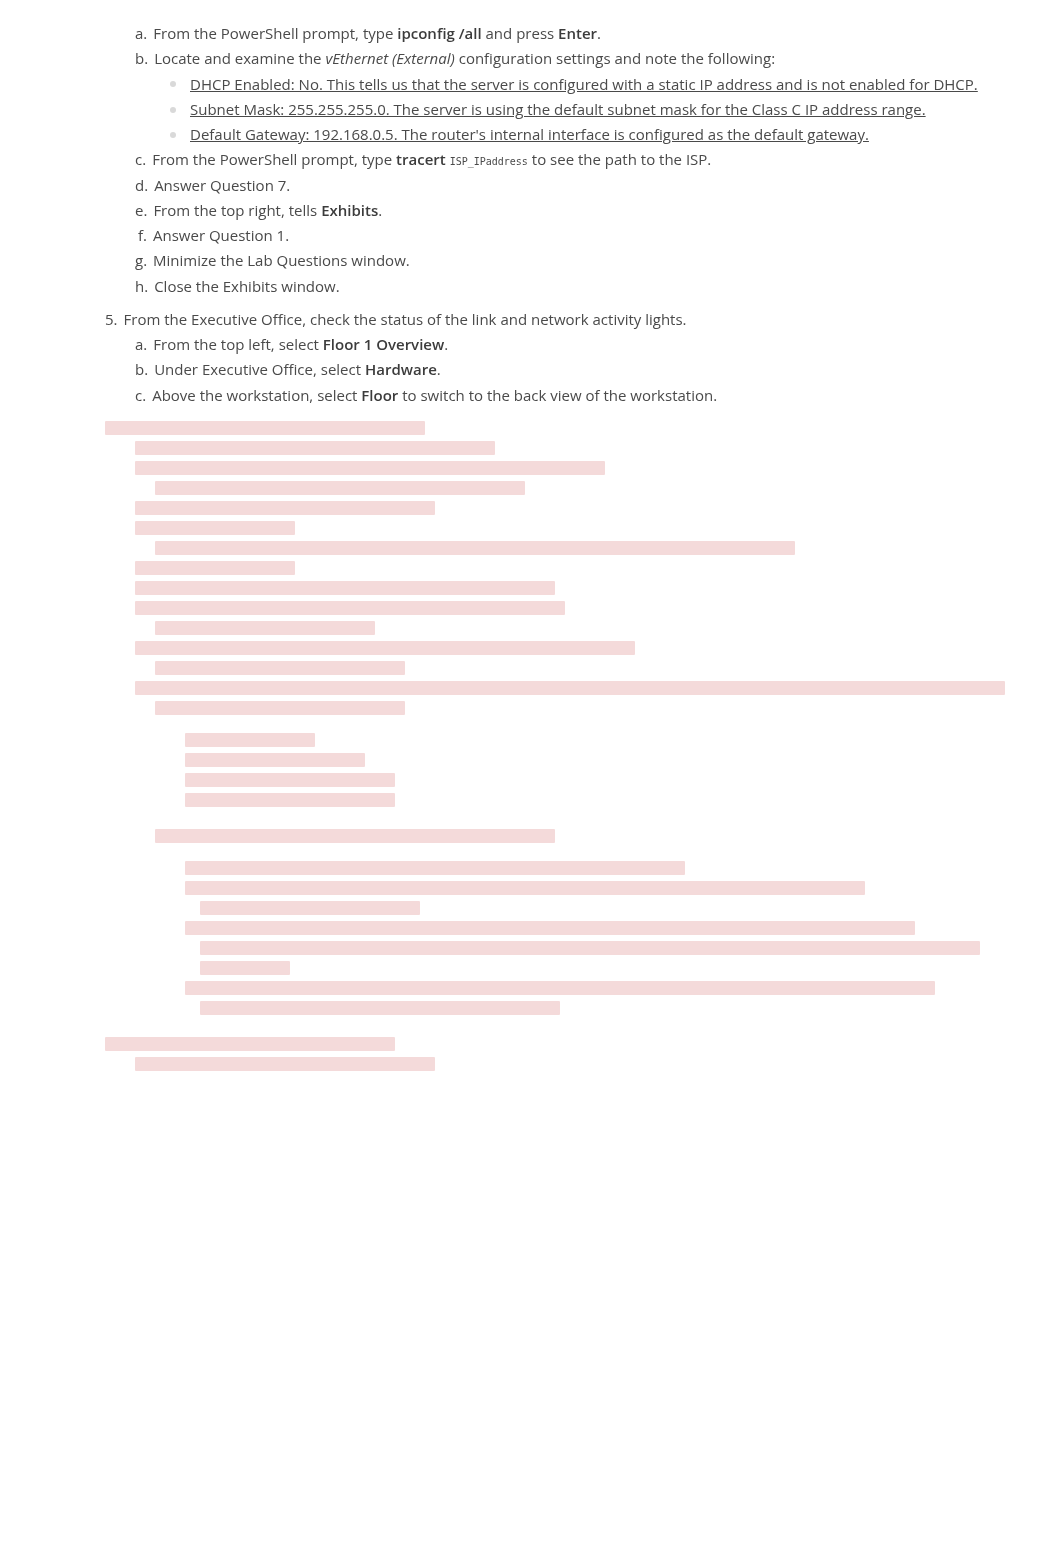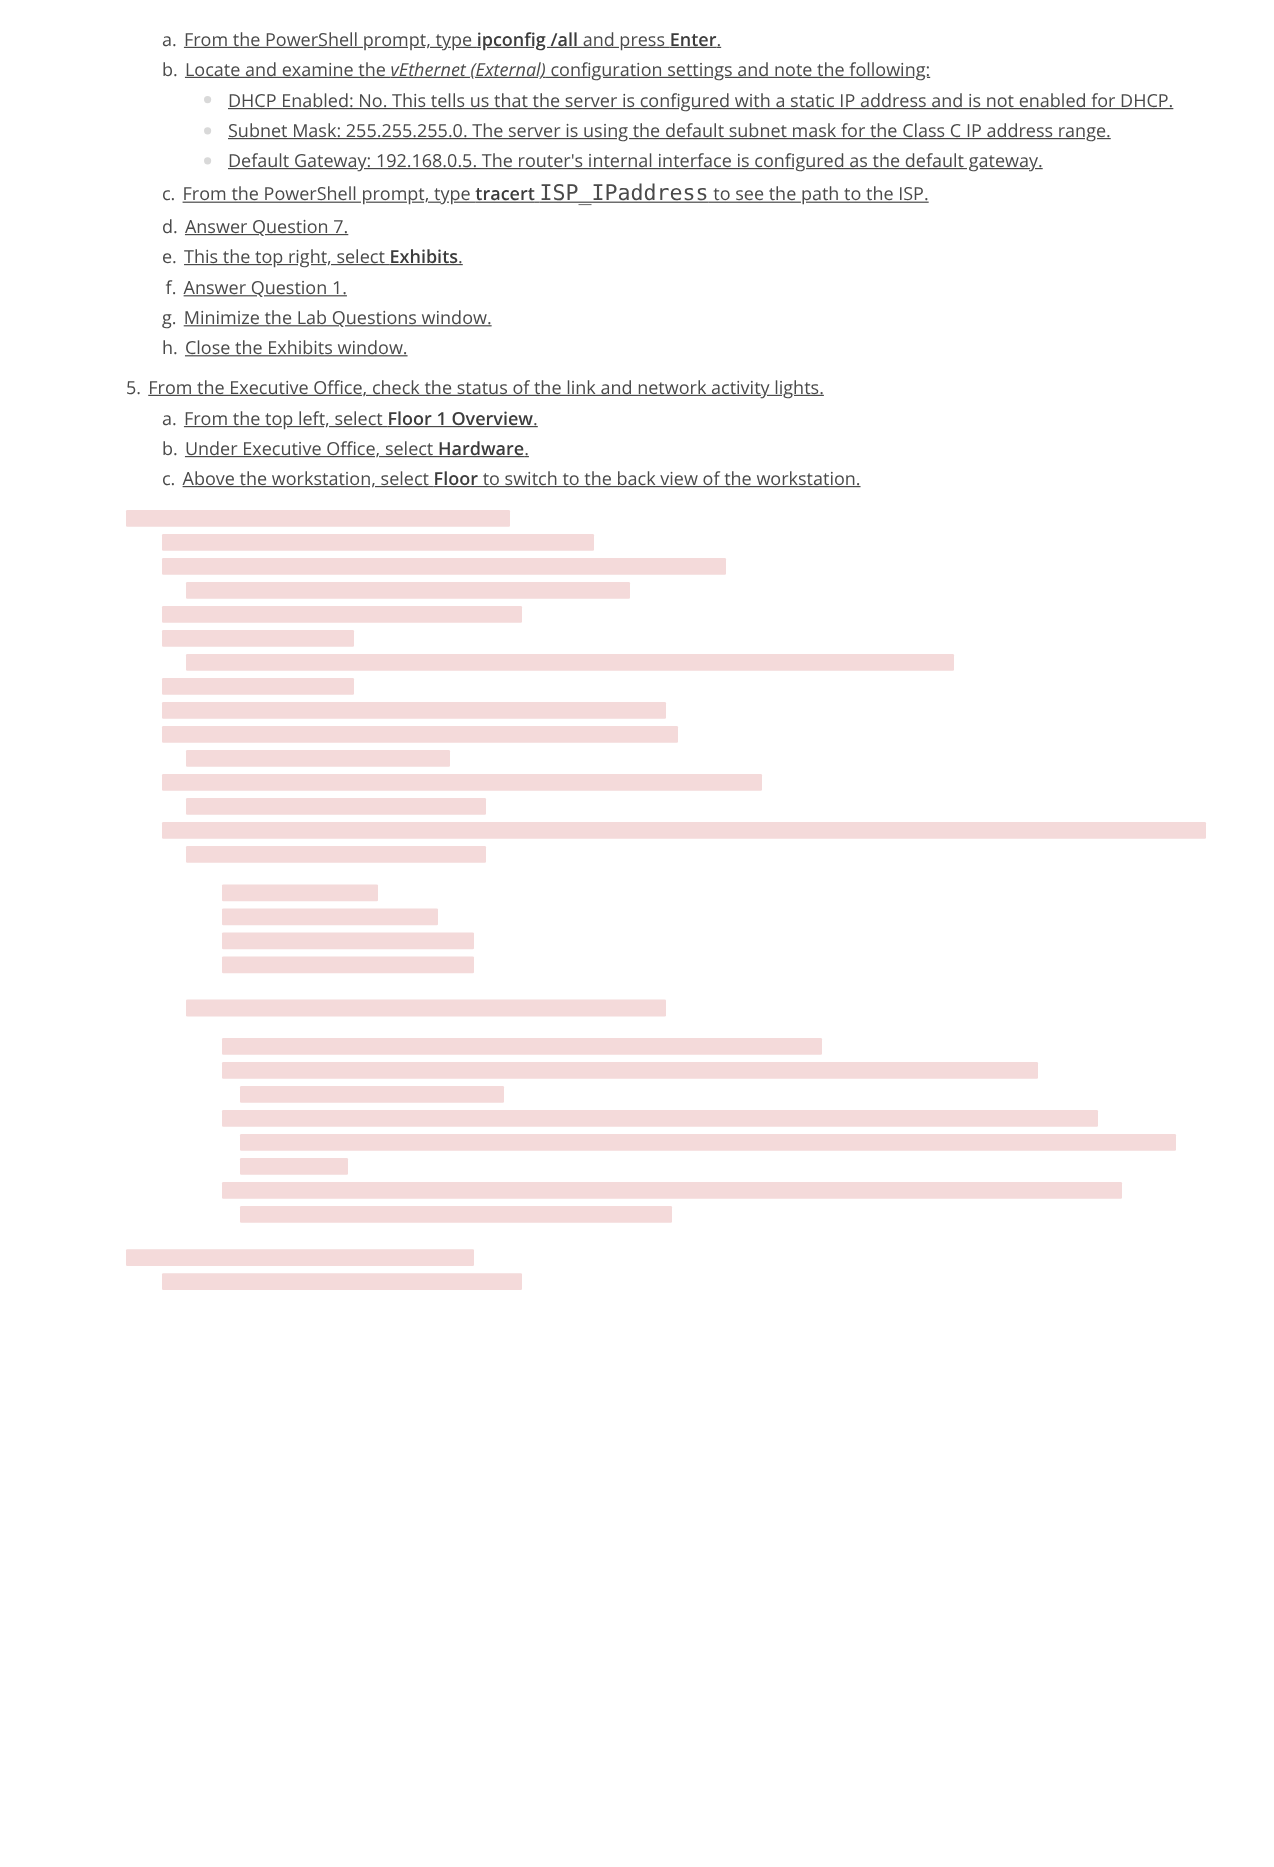--- a/index.html
+++ b/index.html
@@ -11,21 +11,21 @@
     font-size: 15px;
     color: #4a4a4a;
     line-height: 1.55;
   }
   .page {
     padding: 20px 40px 40px 40px;
   }
 
   .row { display: flex; align-items: baseline; }
   .marker { flex: 0 0 auto; margin-right: 6px; }
-  .content { flex: 1 1 auto; text-decoration: underline; }
+  .content { flex: 1 1 auto; }
 
   .lvl-step { margin-left: 65px; margin-top: 4px; }
   .lvl-sub  { margin-left: 95px; margin-top: 2px; }
   .lvl-bul  { margin-left: 130px; margin-top: 2px; text-decoration: underline; }
 
   .note-line { margin-left: 116px; margin-top: 2px; }
 
   .bullet-dot::before {
     content: "";
     display: inline-block;
@@ -33,21 +33,21 @@
     border-radius: 50%;
     background: #d9d9d9;
     margin-right: 14px;
     vertical-align: middle;
     position: relative;
     top: -1px;
   }
 
   b { font-weight: 600; color: #3c3c3c; }
   i { font-style: italic; }
-  .mono { font-family: "Consolas", "Menlo", monospace; font-size: 18px; }
+  .mono { font-family: "Consolas", "Menlo", monospace; font-size: 10px; }
 
   
   .redact-area {
     margin-top: 14px;
   }
   .rline {
     height: 14px;
     background: #f4dada;
     border-radius: 1px;
     margin: 6px 0;
@@ -84,21 +84,21 @@
   </div>
 
   <div class="lvl-sub row">
     <span class="marker">d.</span>
     <span class="content">Answer Question 7.</span>
   </div>
 
   <div class="lvl-sub row">
     <span class="marker">e.</span>
     <span class="content">
-      <span>This the top right, select </span><b>Exhibits</b><span>.</span>
+      <span>From the top right, tells </span><b>Exhibits</b><span>.</span>
     </span>
   </div>
 
   <div class="lvl-sub row">
     <span class="marker" style="margin-left:3px;">f.</span>
     <span class="content">Answer Question 1.</span>
   </div>
 
   <div class="lvl-sub row">
     <span class="marker">g.</span>

